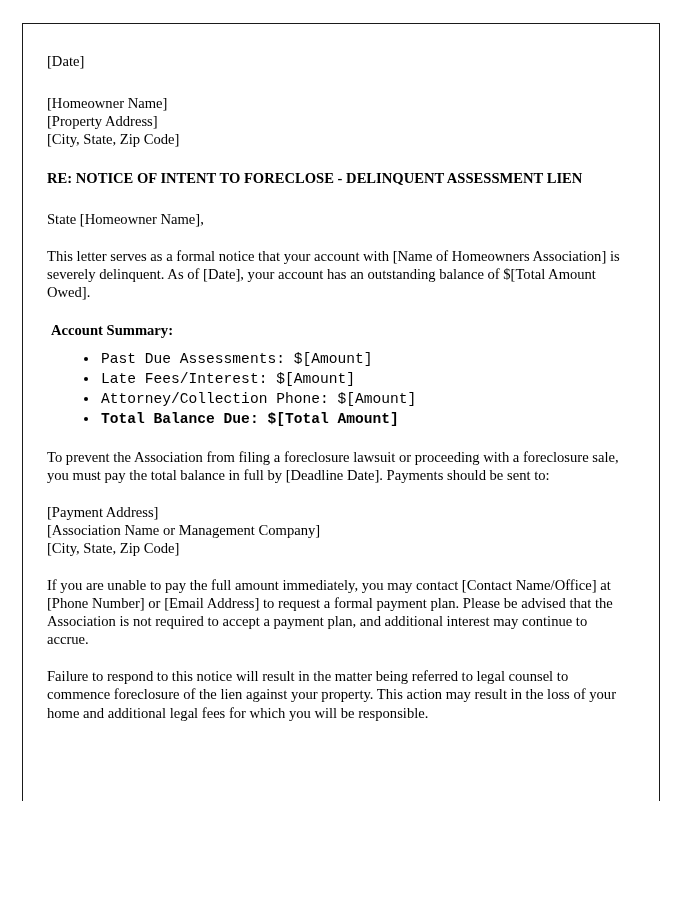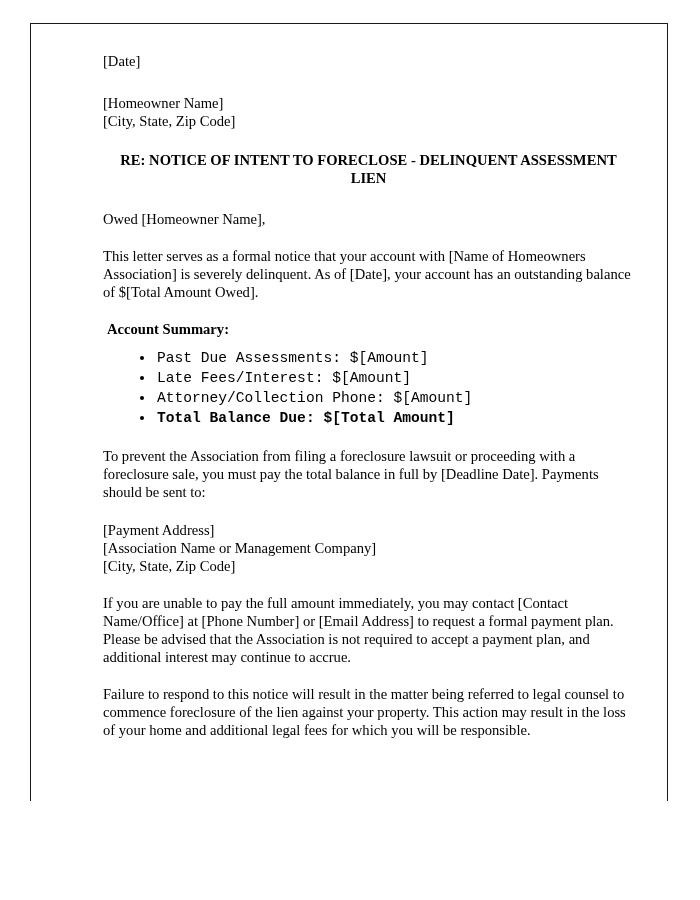--- a/index.html
+++ b/index.html
@@ -12,32 +12,31 @@
     height: 900px;
     position: relative;
     font-family: "Liberation Serif", "DejaVu Serif", serif;
     color: #000000;
     overflow: hidden;
   }
 
   
   #page {
     position: absolute;
-    left: 30px;
+    left: 22px;
     top: 23px;
     width: 638px;
     height: 778px;
     box-sizing: border-box;
     background: #ffffff;
     border-top: 1.5px solid #1a1a1a;
     border-left: 1.5px solid #1a1a1a;
     border-right: 1.5px solid #1a1a1a;
     border-bottom: none;
     overflow: hidden;
-    padding-left: 48px;
   }
 
   #page-body {
     padding: 28px 33px 0 24px;
     font-size: 14.6px;
     line-height: 1.24;
   }
 
   .addr-line {
     display: block;
@@ -49,21 +48,20 @@
   }
 
   .addr-block {
     margin: 0 0 22px 0;
   }
 
   .subject {
     font-weight: bold;
     margin: 0 0 22px 0;
     line-height: 1.22;
-    text-align: center;
   }
 
   .salutation {
     margin: 0 0 19px 0;
   }
 
   p.para {
     margin: 0 0 19px 0;
     text-align: left;
   }
@@ -99,26 +97,27 @@
 
 <div id="page">
   <div id="page-body">
 
     <div class="date-block">
       <span class="addr-line">[Date]</span>
     </div>
 
     <div class="addr-block">
       <span class="addr-line">[Homeowner Name]</span>
+      <span class="addr-line">[Property Address]</span>
       <span class="addr-line">[City, State, Zip Code]</span>
     </div>
 
     <div class="subject">RE: NOTICE OF INTENT TO FORECLOSE - DELINQUENT ASSESSMENT LIEN</div>
 
-    <div class="salutation">Owed [Homeowner Name],</div>
+    <div class="salutation">State [Homeowner Name],</div>
 
     <p class="para">This letter serves as a formal notice that your account with [Name of Homeowners Association] is severely delinquent. As of [Date], your account has an outstanding balance of $[Total Amount Owed].</p>
 
 
     <div class="section-head">Account Summary:</div>
 
     <ul class="summary-list">
       <li>Past Due Assessments: $[Amount]</li>
       <li>Late Fees/Interest: $[Amount]</li>
       <li>Attorney/Collection Phone: $[Amount]</li>

